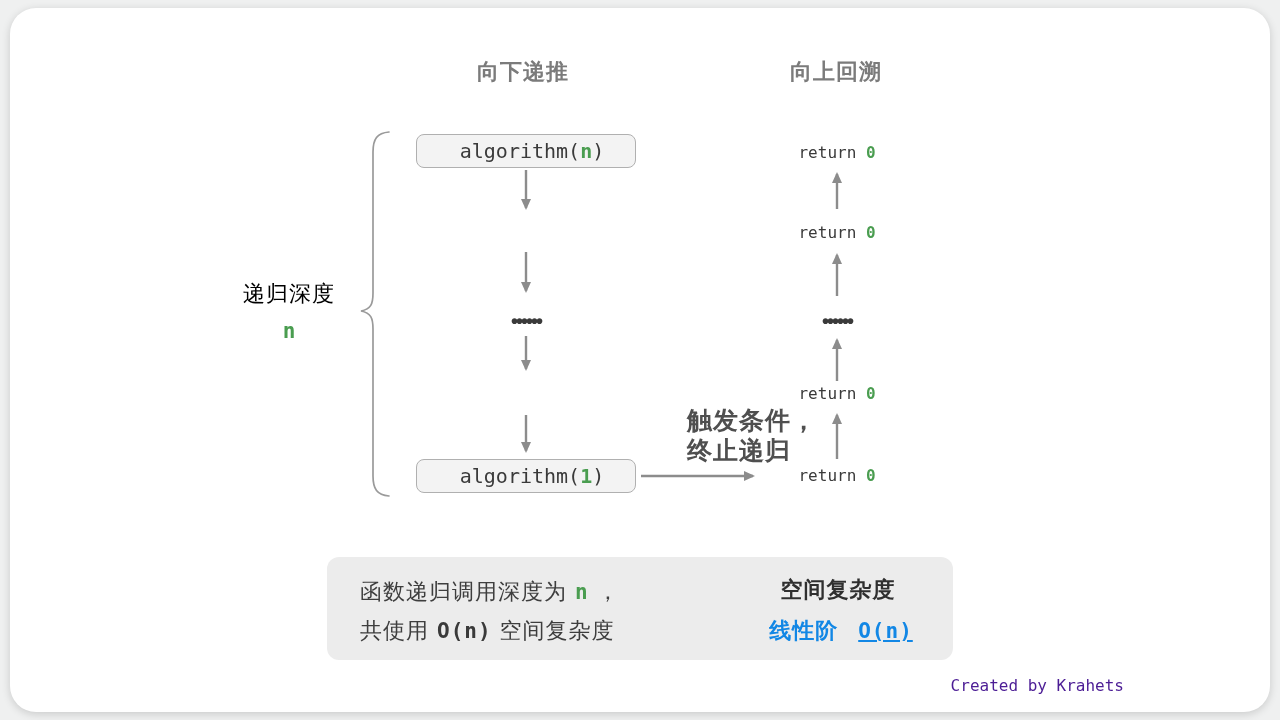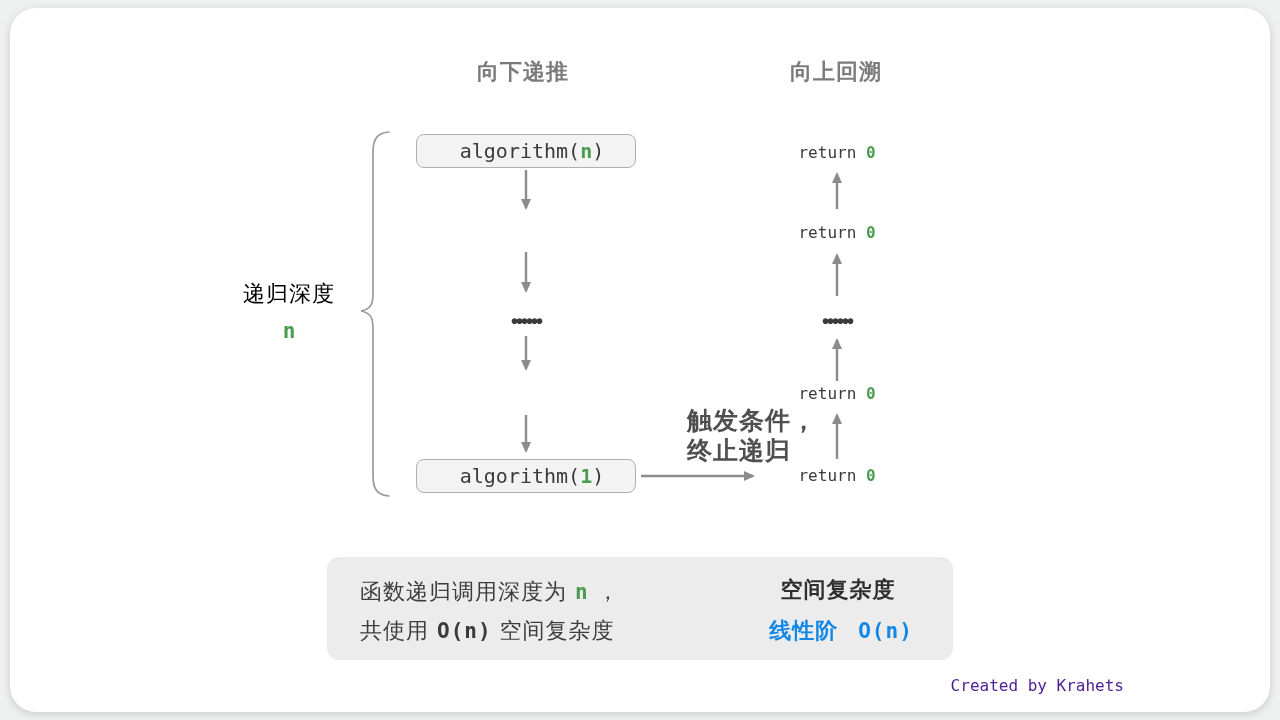--- a/index.html
+++ b/index.html
@@ -40,21 +40,21 @@
   .summary-box{
     position:absolute;left:327px;top:557px;width:626px;height:103px;
     background:var(--summary_bg);border-radius:12px;
   }
   .sum-line{font-size:22px;color:#3e3e3e;letter-spacing:1px;}
   .sum-line .var{font-family:"DejaVu Sans Mono", monospace;font-size:21px;margin:0 8px;}
   .sum-line .code{font-family:"DejaVu Sans Mono", monospace;font-size:21px;color:#3a3a3a;font-weight:bold;}
   .sum-line .code-wrap{margin:0 8px;}
   .result-title{font-size:22px;font-weight:bold;color:#2f2f2f;letter-spacing:1px;}
   .result-value{font-size:22px;font-weight:bold;letter-spacing:1px;}
-  .result-value .code{font-family:"DejaVu Sans Mono", monospace;font-size:21px;font-weight:bold;margin-left:20px;}
+  .result-value .code{font-family:"DejaVu Sans Mono", monospace;font-size:21px;font-weight:bold;margin-left:20px;text-decoration:underline;}
   .footer-credit{
     position:absolute;right:30px;top:685px;transform:translateY(-50%);
     font-family:"DejaVu Sans Mono", monospace;font-size:16px;color:#4c1d95;white-space:nowrap;
   }
   svg.overlay{position:absolute;left:0;top:0;width:1280px;height:720px;pointer-events:none;}
 </style>
 </head>
 <body>
 
 <div class="stage">

